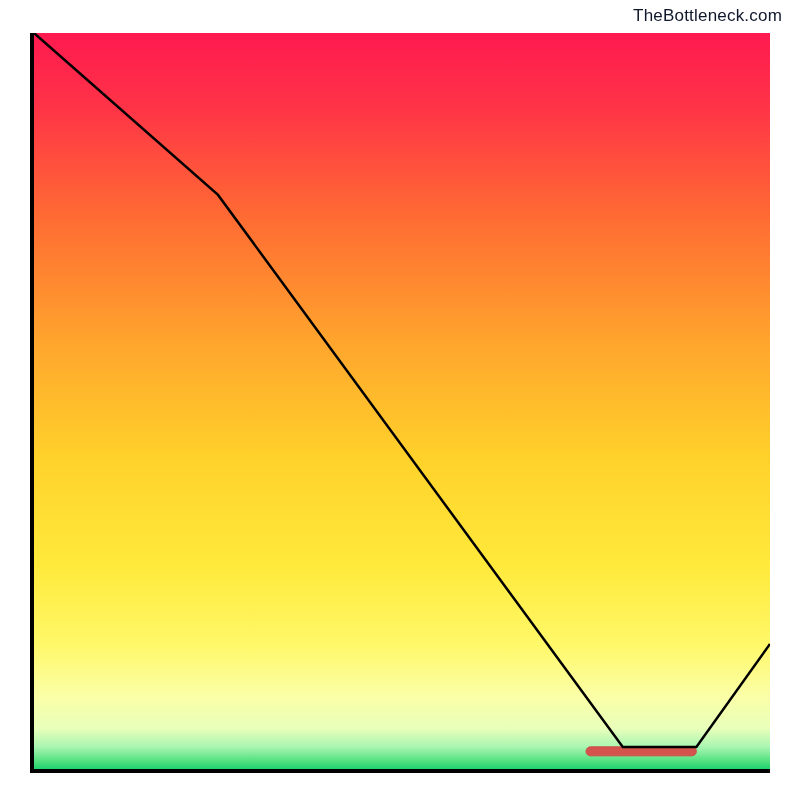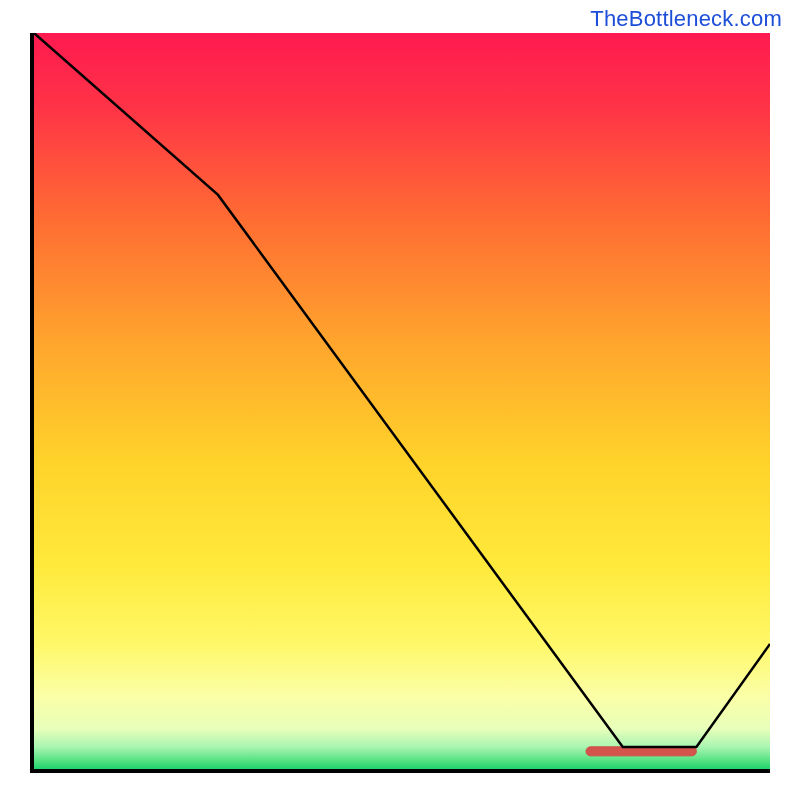--- a/index.html
+++ b/index.html
@@ -13,23 +13,23 @@
   }
   .container {
     position: relative;
     width: 800px;
     height: 800px;
   }
   .attribution {
     position: absolute;
     top: 6px;
     right: 18px;
-    font-size: 22px;
+    font-size: 17px;
     font-weight: 500;
-    color: #1d4ed8;
+    color: #0f172a;
     letter-spacing: 0.2px;
     margin-left: 16px;
   }
   .chart-outer {
     position: absolute;
     left: 30px;
     top: 33px;
     width: 740px;
     height: 740px;
   }

